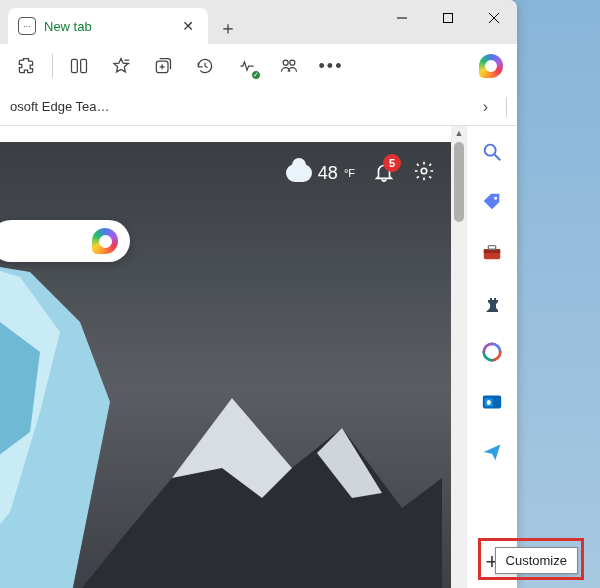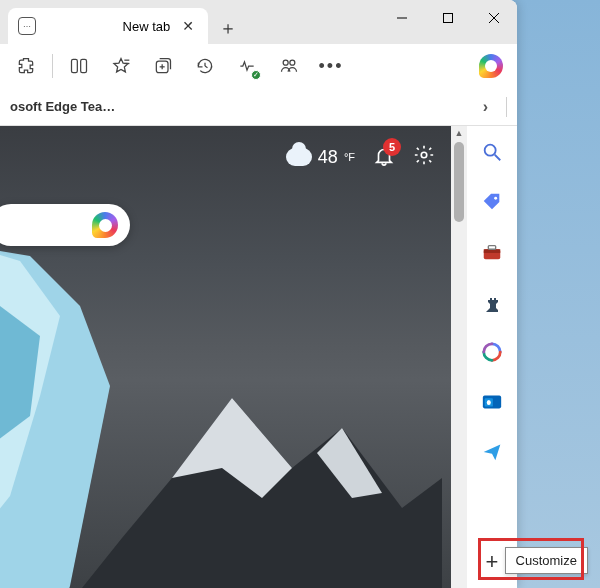--- a/index.html
+++ b/index.html
@@ -48,21 +48,21 @@
     width: 18px;
     height: 18px;
     border: 1.5px solid #555;
     border-radius: 4px;
     display: flex;
     align-items: center;
     justify-content: center;
     font-size: 8px;
     color: #555;
   }
-  .tab-title { font-size: 13px; color: #000000; flex: 1; text-align: right; }
+  .tab-title { font-size: 13px; color: #15803d; flex: 1; }
   .tab-close { font-size: 14px; color: #333; cursor: pointer; padding: 0 4px; }
   .new-tab-btn {
     width: 32px; height: 32px;
     display: flex; align-items: center; justify-content: center;
     font-size: 18px; color: #333; cursor: pointer;
     margin-left: 4px;
   }
   .win-controls {
     margin-left: auto;
     display: flex;
@@ -114,34 +114,34 @@
   }
   .favorites-bar {
     height: 38px;
     background: #fff;
     display: flex;
     padding: 0 10px;
     gap: 8px;
     border-bottom: 1px solid #e0e0e0;
     font-size: 13px;
     color: #333;
-    font-weight: bold;
   }
   .fav-item { display: flex; align-items: center; gap: 6px; cursor: pointer; }
   .fav-overflow { margin-left: auto; display: flex; align-items: center; gap: 12px; }
   .folder-icon { width: 16px; height: 12px; background: #f2c94c; border-radius: 2px; position: relative; }
   .folder-icon::before { content:''; position: absolute; top:-3px; left:0; width:7px; height:3px; background:#f2c94c; border-radius:2px 2px 0 0; }
   .chevron-right { font-size: 16px; color: #555; cursor: pointer; padding: 0 6px; }
   .content-wrap { flex: 1; display: flex; overflow: hidden; }
   .ntp {
     flex: 1;
     position: relative;
     overflow: hidden;
     background:
       linear-gradient(180deg, #3a3d42 0%, #4a4f55 30%, #565a5f 48%, #5a5e63 55%, #3d4145 100%);
+    margin-top: 16px;
   }
   
   .mountain {
     position: absolute;
     bottom: 0; left: 50%;
     width: 360px; height: 230px;
     transform: translateX(-40%);
   }
   .mountain svg { width: 100%; height: 100%; }
   
@@ -209,21 +209,21 @@
   .sb-item {
     width: 36px; height: 36px;
     display: flex; align-items: center; justify-content: center;
     cursor: pointer;
     border-radius: 4px;
     font-size: 20px;
   }
   .sb-add { margin-top: auto; font-size: 22px; color: #333; }
   .tooltip {
     position: absolute;
-    right: 12px;
+    right: 22px;
     bottom: 14px;
     background: #fff;
     border: 1px solid #888;
     padding: 5px 10px;
     font-size: 13px;
     color: #222;
     box-shadow: 0 2px 4px rgba(0,0,0,0.15);
   }
   .highlight-box {
     position: absolute;

